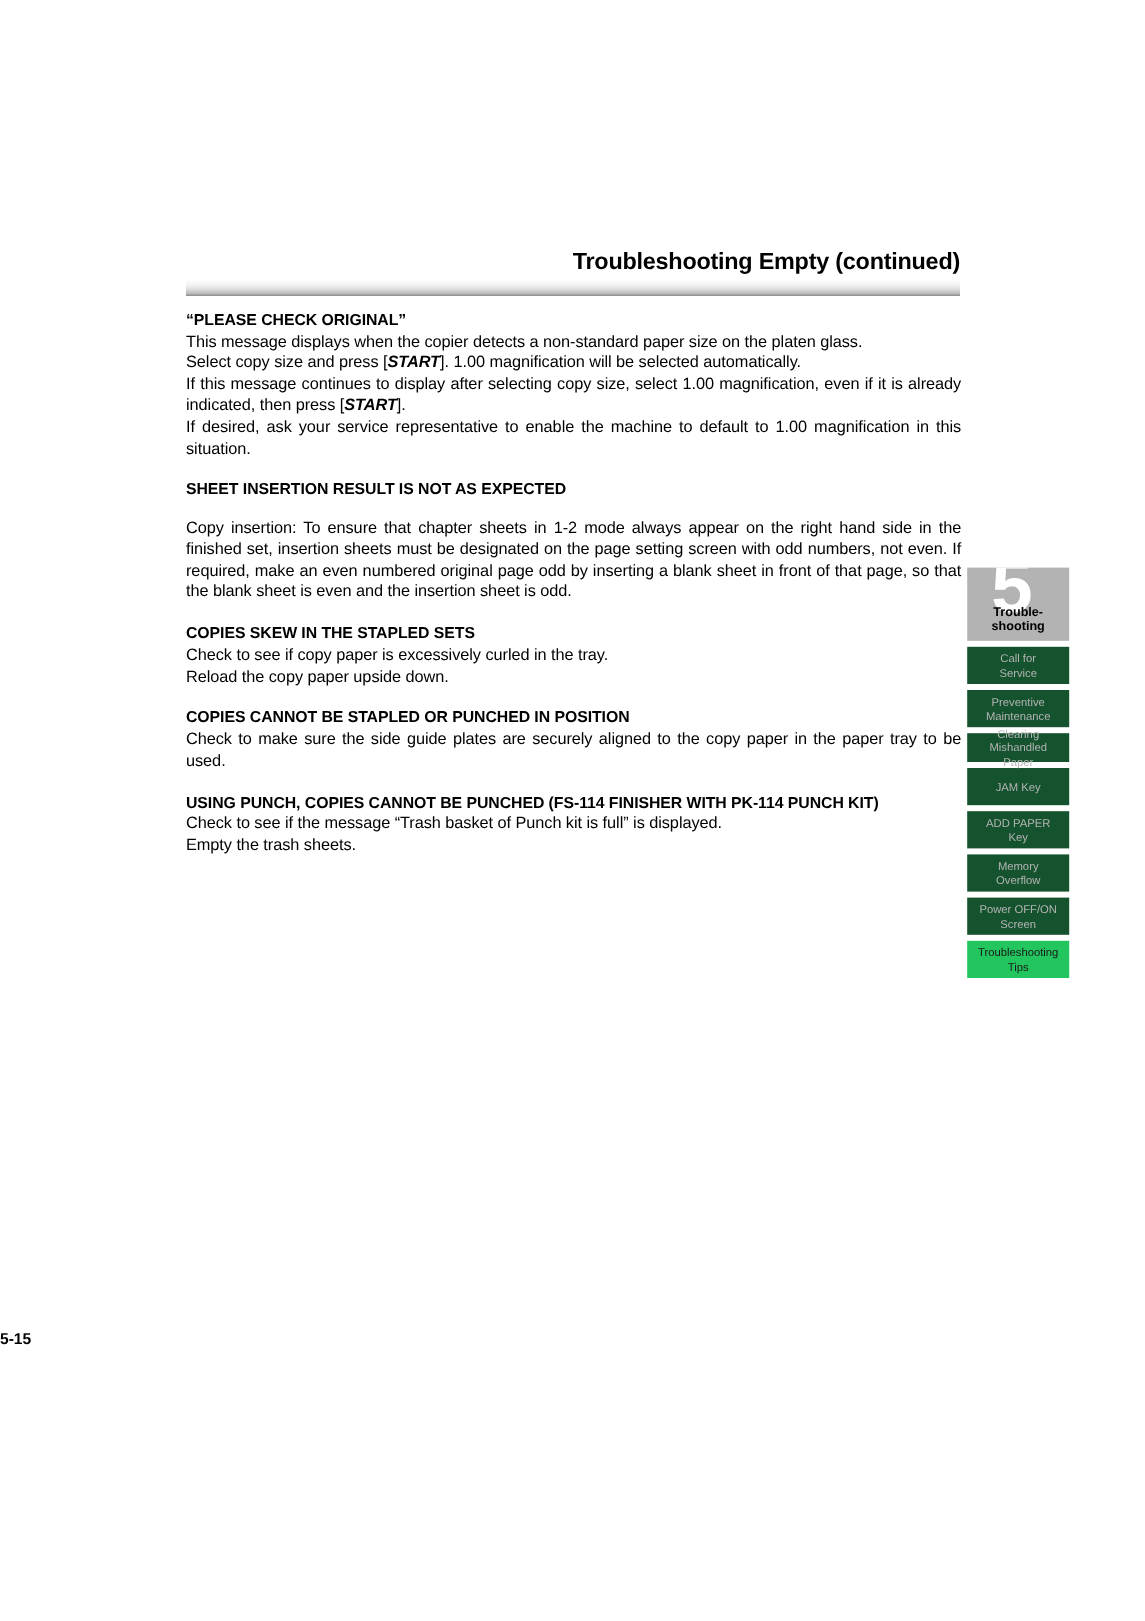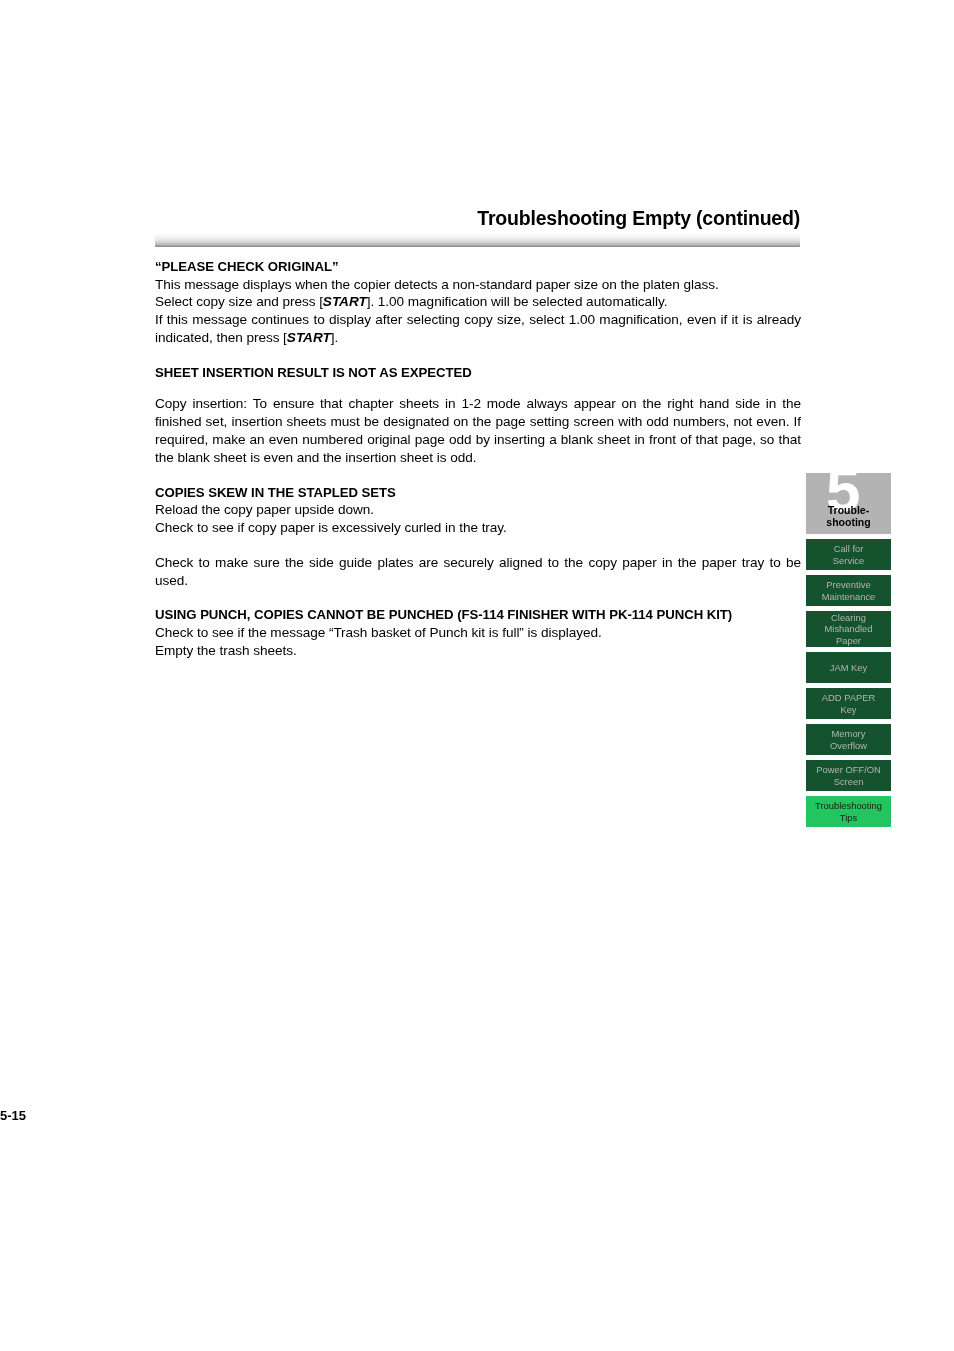--- a/index.html
+++ b/index.html
@@ -133,21 +133,21 @@
     color: #b4b4b4;
     font-size: 9.4px;
     line-height: 11.2px;
     display: flex;
     align-items: center;
     justify-content: center;
     text-align: center;
     box-sizing: border-box;
     padding: 0 2px;
   }
-  .tab.tall { height: 36px; }
+  .tab.tall { height: 24px; }
   .tab.active {
     background: #22c55e;
     color: #1a1a1a;
   }
 
   
   .folio {
     position: absolute;
     left: 0;
     top: 1108px;
@@ -167,31 +167,33 @@
     <div class="header-title">Troubleshooting Empty (continued)</div>
     <div class="header-rule"></div>
   </div>
 
   <div class="content" id="body-root">
       <div class="sec">
         <div class="sec-head">“PLEASE CHECK ORIGINAL”</div>
         <div class="sec-para">This message displays when the copier detects a non-standard paper size on the platen glass.</div>
         <div class="sec-para nojust">Select copy size and press [<span class="kw">START</span>]. 1.00 magnification will be selected automatically.</div>
         <div class="sec-para">If this message continues to display after selecting copy size, select 1.00 magnification, even if it is already indicated, then press [<span class="kw">START</span>].</div>
+        <div class="sec-para">If desired, ask your service representative to enable the machine to default to 1.00 magnification in this situation.</div>
       </div>
       <div class="sec">
         <div class="sec-head">SHEET INSERTION RESULT IS NOT AS EXPECTED</div>
         <div class="sec-para gap-para">Copy insertion: To ensure that chapter sheets in 1-2 mode always appear on the right hand side in the finished set, insertion sheets must be designated on the page setting screen with odd numbers, not even. If required, make an even numbered original page odd by inserting a blank sheet in front of that page, so that the blank sheet is even and the insertion sheet is odd.</div>
       </div>
       <div class="sec">
         <div class="sec-head">COPIES SKEW IN THE STAPLED SETS</div>
+        <div class="sec-para nojust">Check to see if copy paper is excessively curled in the tray.</div>
         <div class="sec-para nojust">Reload the copy paper upside down.</div>
-        <div class="sec-para nojust">Check to see if copy paper is excessively curled in the tray.</div>
-      </div>
-      <div class="sec">
+      </div>
+      <div class="sec">
+        <div class="sec-head">COPIES CANNOT BE STAPLED OR PUNCHED IN POSITION</div>
         <div class="sec-para">Check to make sure the side guide plates are securely aligned to the copy paper in the paper tray to be used.</div>
       </div>
       <div class="sec">
         <div class="sec-head">USING PUNCH, COPIES CANNOT BE PUNCHED (FS-114 FINISHER WITH PK-114 PUNCH KIT)</div>
         <div class="sec-para nojust">Check to see if the message “Trash basket of Punch kit is full” is displayed.</div>
         <div class="sec-para nojust">Empty the trash sheets.</div>
       </div>
     </div>
 
   <div class="tabs">

